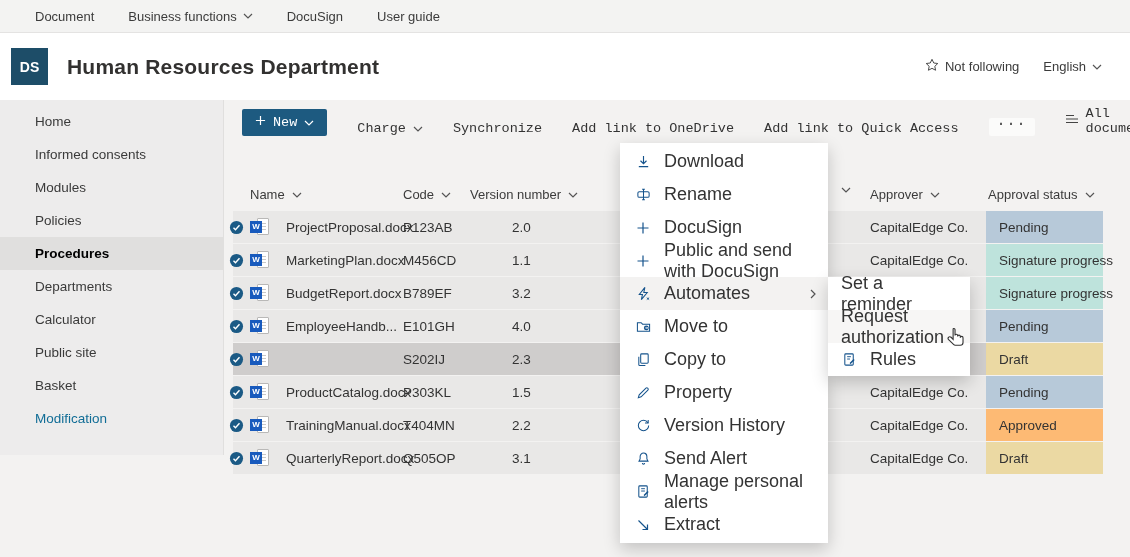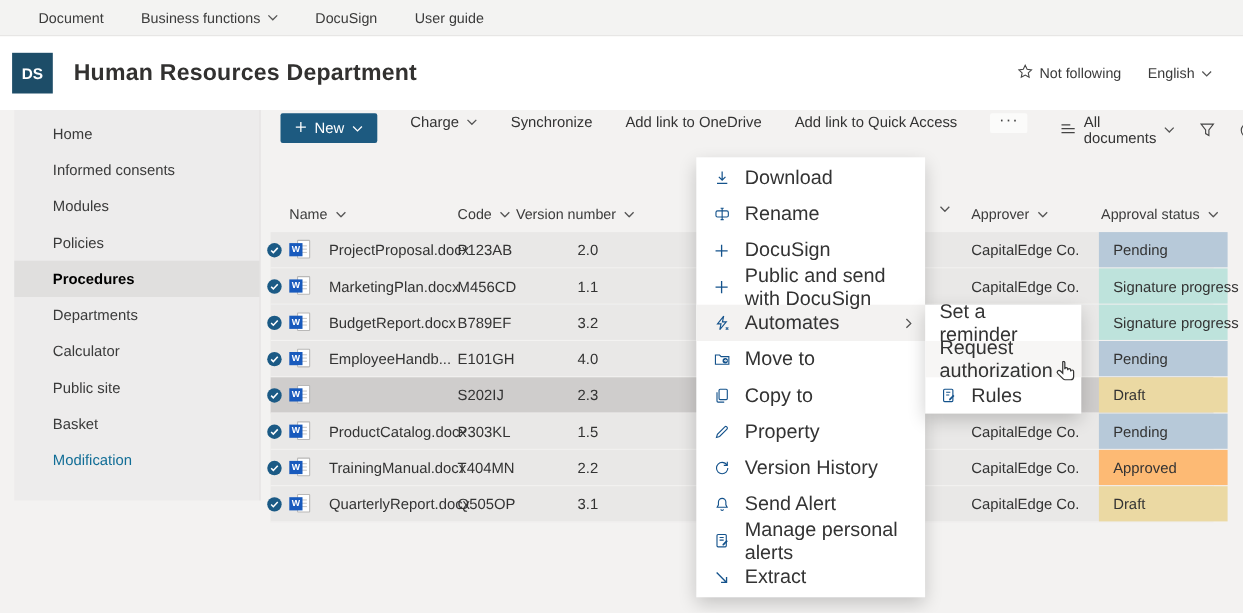--- a/index.html
+++ b/index.html
@@ -17,31 +17,31 @@
   
   .site-header { height:67px; background:#ffffff; display:flex; align-items:center; padding:0 28px 0 11px; }
   .logo { width:37px; height:37px; background:#1d4d68; color:#fff; font-size:14px; font-weight:bold;
           display:flex; align-items:center; justify-content:center; }
   .site-title { font-size:21px; font-weight:700; color:#323130; margin-left:19px; letter-spacing:.2px; }
   .header-right { margin-left:auto; display:flex; align-items:center; gap:24px; font-size:13px; color:#3b3b3b; }
   .follow { display:flex; align-items:center; gap:6px; }
   .lang { display:flex; align-items:center; gap:6px; }
 
   
-  .body-row { display:flex; height:355px;padding-left:13px; }
+  .body-row { display:flex; height:355px; }
   .sidebar { width:224px; background:#edecec; border-right:1px solid #e0dfde; padding-top:5px; }
   .side-item { height:33px; display:flex; align-items:center; padding-left:35px; font-size:13.5px; color:#3a3a3a; cursor:pointer; }
   .side-item.selected { background:#e0dfde; font-weight:700; color:#000000; }
   .side-item.accent { color:#116d96; }
 
   .content { position:relative; flex:1; background:#f3f2f1; }
 
   
   .toolbar { position:absolute; left:0; top:3px; width:100%; height:33px;
-             display:flex; align-items:flex-start; padding:0 14px 0 18px; gap:30px; font-size:13.5px; color:#333; }
+             display:flex; align-items:flex-end; padding:0 14px 0 18px; gap:30px; font-size:13.5px; color:#333;font-family:Liberation Mono, monospace; }
   .btn-new { background:#1d5a80; color:#fff; border:none; border-radius:2px; height:27px; padding:0 13px;
              font-size:13.5px; display:flex; align-items:center; gap:7px; cursor:pointer; font-family:inherit; }
   .tb-link { display:flex; align-items:center; gap:7px; cursor:pointer; white-space:nowrap; }
   .tb-more { background:#fbfbfa; border-radius:2px; padding:3px 8px 7px; line-height:8px; font-size:15px;
              letter-spacing:1px; color:#444; cursor:pointer; }
   .tb-right { margin-left:auto; display:flex; align-items:center; gap:22px; }
   .view-sel { display:flex; align-items:center; gap:7px; cursor:pointer; }
   .tb-icon { cursor:pointer; display:flex; align-items:center; }
 
   
@@ -203,21 +203,21 @@
           <svg width="10" height="6" viewBox="0 0 10 6">
             <path d="M1 1l4 4 4-4" fill="none" stroke="#555" stroke-width="1.2"></path>
           </svg>
         </span>
       <span class="th" style="left:179px">
         <span>Code</span>
           <svg width="10" height="6" viewBox="0 0 10 6">
             <path d="M1 1l4 4 4-4" fill="none" stroke="#555" stroke-width="1.2"></path>
           </svg>
         </span>
-      <span class="th" style="left:232px">
+      <span class="th" style="left:246px">
         <span>Version number</span>
           <svg width="10" height="6" viewBox="0 0 10 6">
             <path d="M1 1l4 4 4-4" fill="none" stroke="#555" stroke-width="1.2"></path>
           </svg>
         </span>
       <span class="th" style="left:610px">
         <span></span>
           <svg width="10" height="6" viewBox="0 0 10 6">
             <path d="M1 1l4 4 4-4" fill="none" stroke="#555" stroke-width="1.2"></path>
           </svg>

